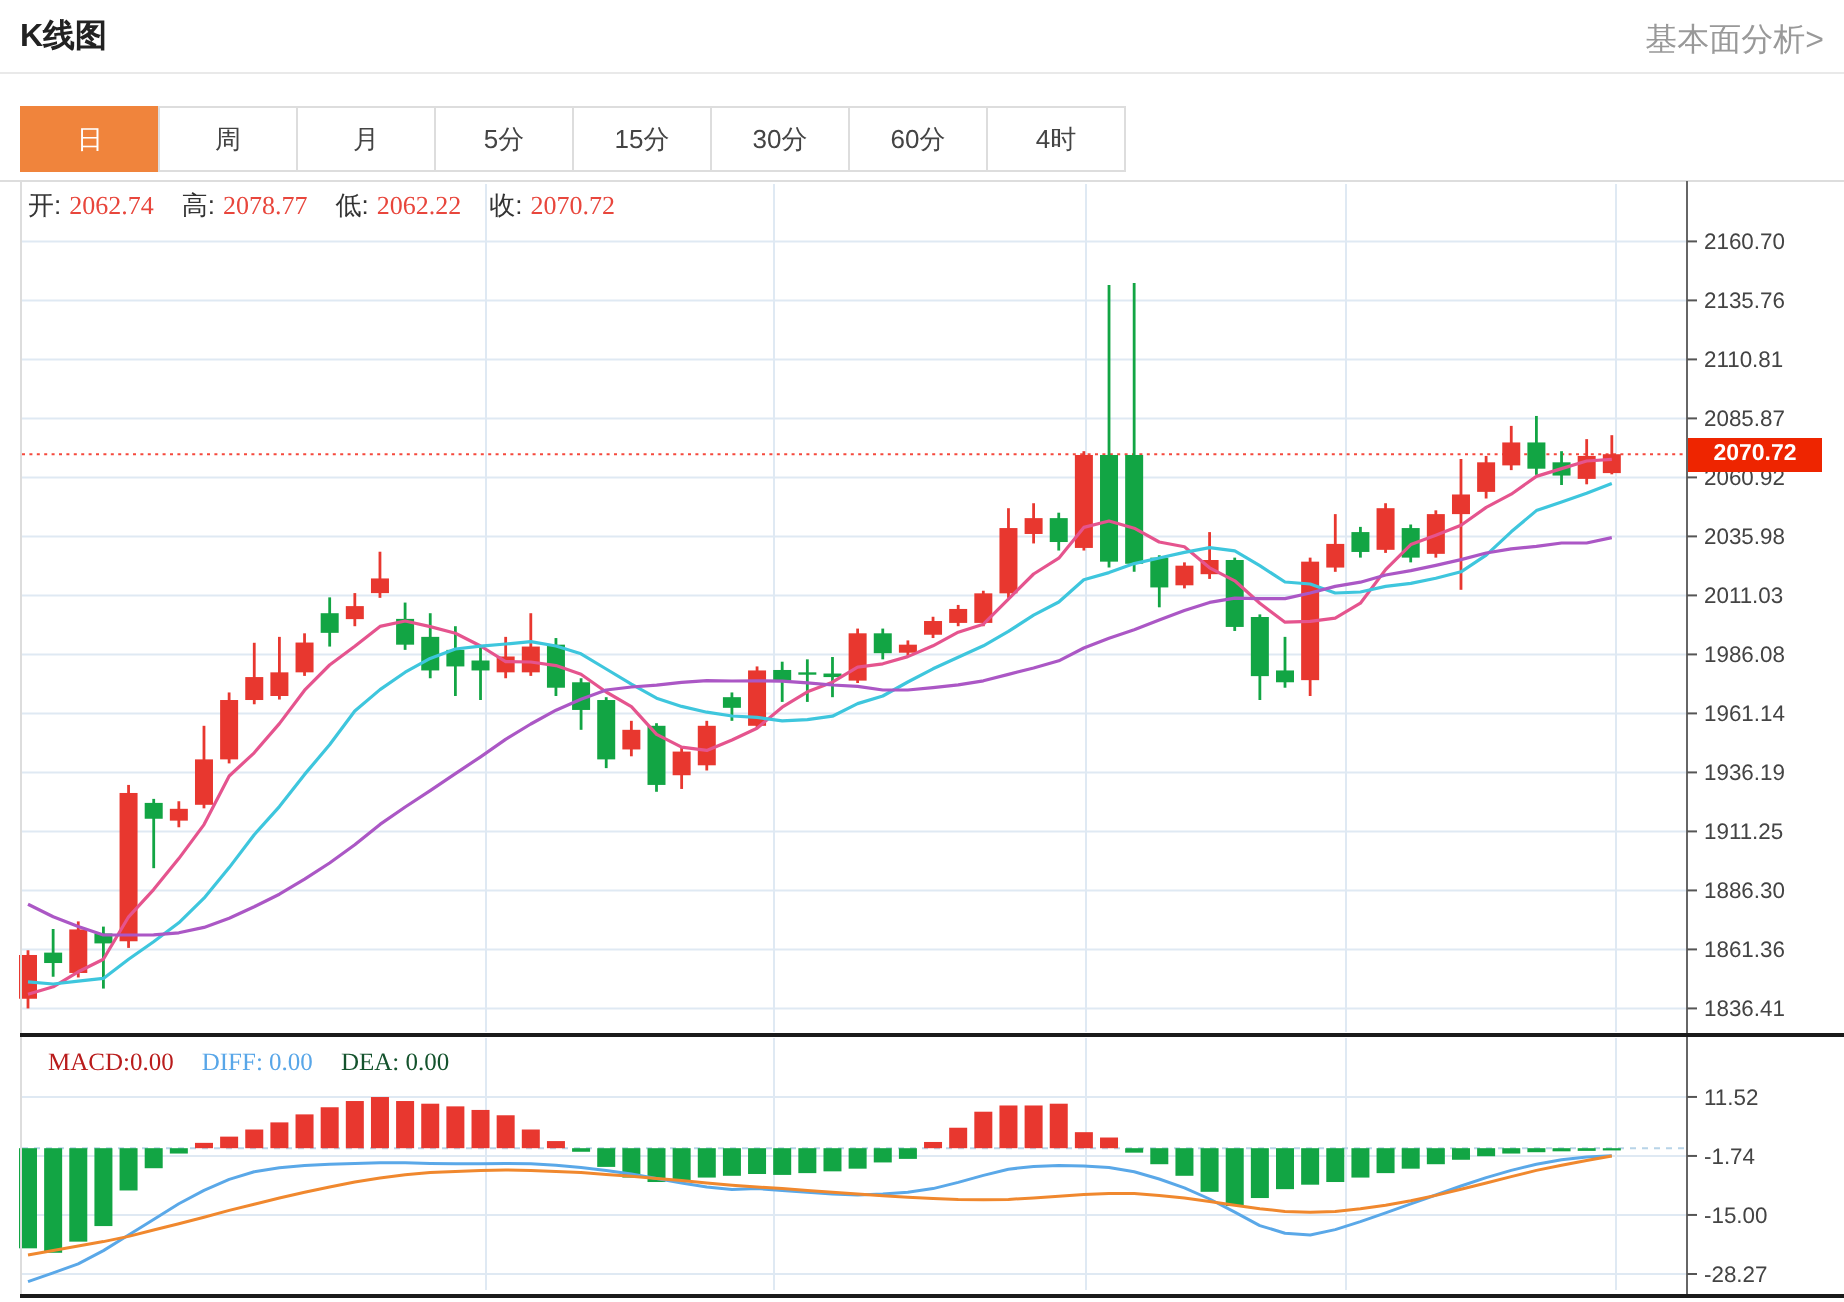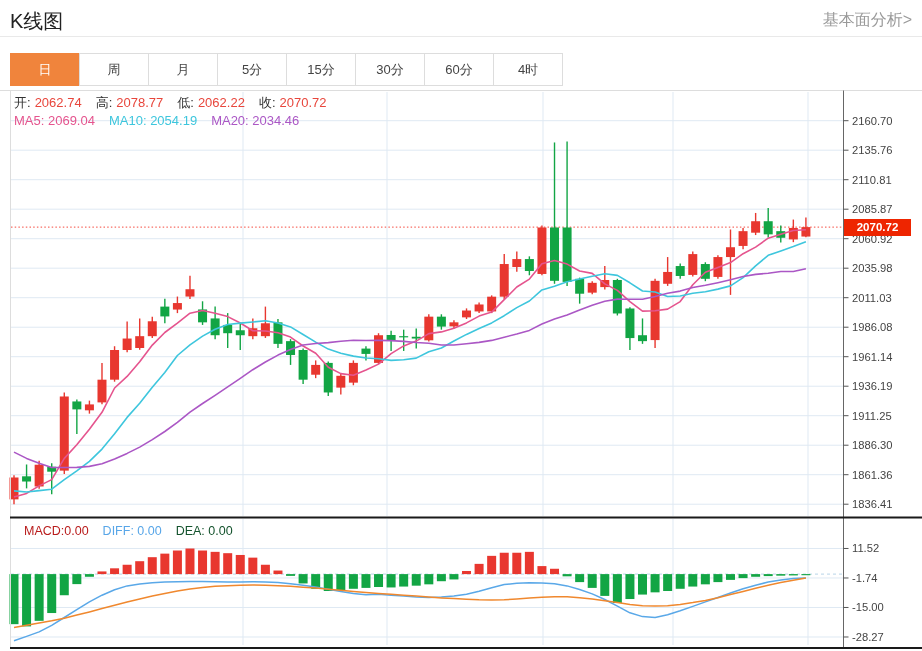--- a/index.html
+++ b/index.html
@@ -1,28 +1,28 @@
 <!DOCTYPE html>
 <html><head>
 <meta charset="utf-8">
 <style>
   html,body{margin:0;padding:0;background:#fff;}
   body{font-family:"Liberation Sans","DejaVu Sans",sans-serif;}
   #app{position:relative;width:922px;height:651px;background:#fff;overflow:hidden;}
   #chart-svg{position:absolute;left:0;top:0;}
-  .hdr-title{position:absolute;left:10px;top:8px;font-size:20px;font-weight:normal;color:#222;}
+  .hdr-title{position:absolute;left:10px;top:8px;font-size:16px;font-weight:bold;color:#222;}
   .hdr-link{position:absolute;right:10px;top:10px;font-size:16px;color:#999;text-decoration:none;cursor:pointer;}
   #tab-row{position:absolute;left:10px;top:53px;height:33px;display:flex;}
   .tab{width:70px;height:33px;box-sizing:border-box;border:1px solid #ddd;margin-left:-1px;
        display:flex;align-items:center;justify-content:center;font-size:13px;color:#444;background:#fff;cursor:pointer;}
   .tab:first-child{margin-left:0;}
   .tab.active{background:#f0843c;border-color:#f0843c;color:#fff;}
   .legend{position:absolute;white-space:nowrap;font-size:13px;line-height:16px;}
   .legend span{margin-right:4px;}
-  .legend .pair{margin-right:14px;}
+  .legend .pair{margin-right:14px;font-family:Liberation Serif, serif;}
   .ohlc-label{color:#333;}
   #price-tag{position:absolute;left:844px;top:219px;width:67px;height:17px;line-height:17px;
              text-align:center;font-size:11.5px;font-weight:bold;color:#fff;}
 </style>
 </head>
 <body>
 
 <div id="app">
   <svg id="chart-svg" width="922" height="651">
       <g>
@@ -317,16 +317,15 @@
       <div class="tab active">日</div>
       <div class="tab">周</div>
       <div class="tab">月</div>
       <div class="tab">5分</div>
       <div class="tab">15分</div>
       <div class="tab">30分</div>
       <div class="tab">60分</div>
       <div class="tab">4时</div>
     </div>
   <div class="legend" id="legend-ohlc" style="left:14px;top:95px"><span class="ohlc-label">开:</span><span class="pair" style="color: rgb(232, 70, 60);">2062.74</span><span class="ohlc-label">高:</span><span class="pair" style="color: rgb(232, 70, 60);">2078.77</span><span class="ohlc-label">低:</span><span class="pair" style="color: rgb(232, 70, 60);">2062.22</span><span class="ohlc-label">收:</span><span class="pair" style="color: rgb(232, 70, 60);">2070.72</span></div>
-  <div class="legend" id="legend-ma" style="left:14px;top:113px"><span class="pair" style="color: rgb(229, 84, 142);">MA5: 2069.04</span><span class="pair" style="color: rgb(62, 198, 221);">MA10: 2054.19</span><span class="pair" style="color: rgb(171, 87, 197);">MA20: 2034.46</span></div>
   <div class="legend" id="legend-macd" style="left:24px;top:523px;font-size:12.5px"><span class="pair" style="color: #b91c1c;">MACD:0.00</span><span class="pair" style="color: rgb(88, 166, 232); margin-top: 12px;">DIFF: 0.00</span><span class="pair" style="color: #14532d;">DEA: 0.00</span></div>
   <div id="price-tag" style="background: rgb(238, 37, 0); top: 218.611px;">2070.72</div>
 </div>
 
 </body></html>

